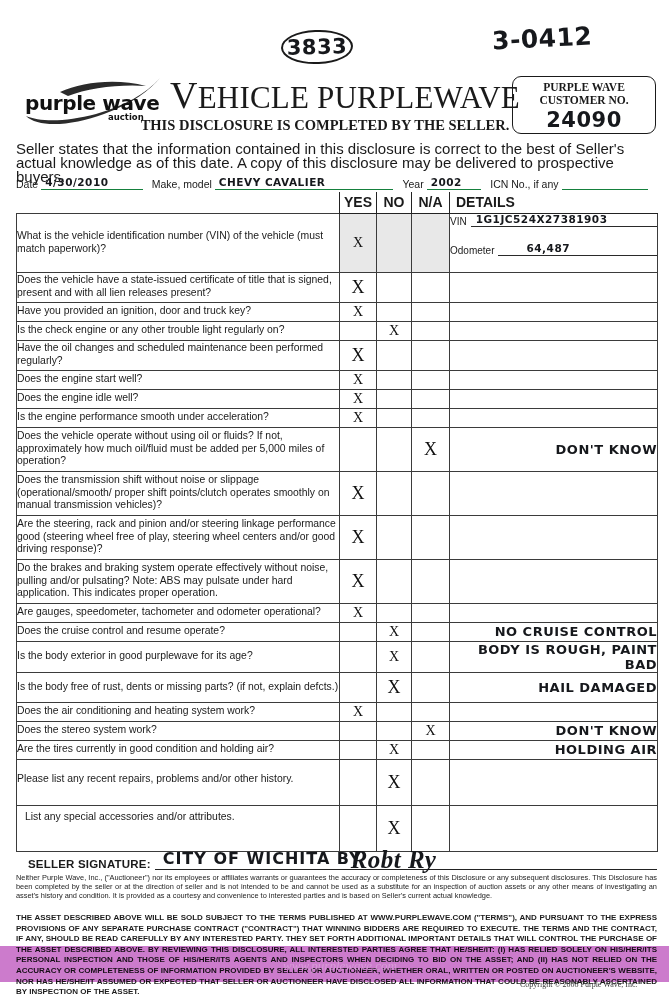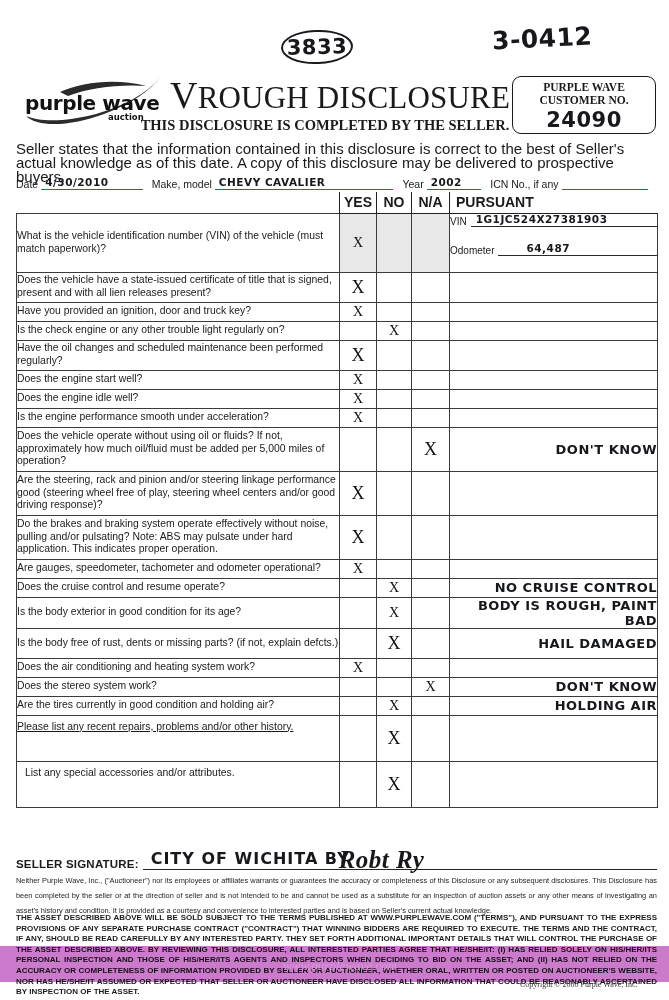--- a/index.html
+++ b/index.html
@@ -185,40 +185,40 @@
   }
   .vin-line .fill span.ctr { left: 28px; }
 
   
   .sig-row {
     position: absolute; left: 16px; top: 852px; width: 641px;
     display: flex; align-items: flex-end;
   }
   .sig-lbl {
     font-weight: bold; font-size: 11.5px; letter-spacing: 0.2px;
-    white-space: nowrap; padding-right: 4px;
+    white-space: nowrap; padding-right: 4px; margin-left: 12px;
   }
   .sig-fill {
     flex: 1; border-bottom: 1.4px solid #222; height: 18px; position: relative;
   }
   .sig-val {
     position: absolute; left: 8px; bottom: 1px;
     font-size: 16px; letter-spacing: 1px;
     white-space: nowrap;
   }
   .sig-scribble {
     position: absolute; left: 196px; bottom: -5px;
     font-family: "Liberation Serif", serif;
     font-size: 25px; font-style: italic;
   }
 
   
   .legal-small {
     position: absolute; left: 16px; top: 873px; width: 641px;
-    font-size: 7.4px; line-height: 15px; text-align: justify;
+    font-size: 7.4px; line-height: 9px; text-align: justify;
     color: #232323;
   }
   .legal-bold {
     position: absolute; left: 16px; top: 913px; width: 641px;
     font-size: 8px; line-height: 10.6px; font-weight: bold;
     text-align: justify; color: #1b1b1b;
   }
   .magenta-bar {
     position: absolute; left: 0; top: 946px;
     width: 669px; height: 36px;
@@ -253,21 +253,21 @@
 
   <div class="logo-block">
     <svg class="logo-wave" viewBox="0 0 148 56">
       <path d="M6 44 C 18 56, 52 54, 84 42 C 112 32, 130 18, 140 6 C 126 22, 104 34, 76 42 C 46 50, 20 50, 6 44 Z" fill="#2b2b2b"></path>
       <path d="M40 20 C 62 10, 96 6, 126 14 C 100 12, 68 16, 48 24 Z" fill="#2b2b2b"></path>
     </svg>
     <div class="logo-word">purple wave</div>
     <div class="logo-sub">auction</div>
   </div>
 
-  <div class="doc-title"><span class="dropcap">V</span><span>ROUGH DISCLOSURE</span></div>
+  <div class="doc-title"><span class="dropcap">V</span><span>EHICLE PURPLEWAVE</span></div>
 
   <div class="doc-sub">THIS DISCLOSURE IS COMPLETED BY THE SELLER.</div>
 
   <div class="cust-box">
     <div class="l1">PURPLE WAVE</div>
     <div class="l2">CUSTOMER NO.</div>
     <div class="num hand">24090</div>
   </div>
 
   <div class="seller-states">Seller states that the information contained in this disclosure is correct to the best of Seller's actual knowledge as of this date. A copy of this disclosure may be delivered to prospective buyers.</div>
@@ -298,21 +298,21 @@
         <col class="col-n">
         <col class="col-na">
         <col class="col-c">
     </colgroup>
     <tbody id="tbody">
         <tr class="hdr">
           <td class="hdr-blank"></td>
           <td class="sep">YES</td>
           <td class="sep">NO</td>
           <td class="sep">N/A</td>
-          <td class="sep hdr-c">PURSUANT</td>
+          <td class="sep hdr-c">DETAILS</td>
         </tr>
         <tr>
           <td class="qcell" style="height: 40px;">What is the vehicle identification number (VIN) of the vehicle (must match paperwork)?</td>
           <td class="mark shaded">X</td>
           <td class="mark shaded"></td>
           <td class="mark shaded"></td>
           <td class="vin-cell">
             <div class="vin-line">
               <span class="lbl">VIN</span>
               <span class="fill">
@@ -377,20 +377,27 @@
           <td class="ccell"><span class="hand"></span></td>
         </tr>
         <tr>
           <td class="qcell" style="height: 44px;">Does the vehicle operate without using oil or fluids?  If not, approximately how much oil/fluid must be added per 5,000 miles of operation?</td>
           <td class="mark big"></td>
           <td class="mark big"></td>
           <td class="mark big">X</td>
           <td class="ccell"><span class="hand">DON'T KNOW</span></td>
         </tr>
         <tr>
+          <td class="qcell" style="height: 44px;">Does the transmission shift without noise or slippage (operational/smooth/ proper shift points/clutch operates smoothly on manual transmission vehicles)?</td>
+          <td class="mark big">X</td>
+          <td class="mark big"></td>
+          <td class="mark big"></td>
+          <td class="ccell"><span class="hand"></span></td>
+        </tr>
+        <tr>
           <td class="qcell" style="height: 44px;">Are the steering, rack and pinion and/or steering linkage performance good (steering wheel free of play, steering wheel centers and/or good driving response)?</td>
           <td class="mark big">X</td>
           <td class="mark big"></td>
           <td class="mark big"></td>
           <td class="ccell"><span class="hand"></span></td>
         </tr>
         <tr>
           <td class="qcell" style="height: 44px;">Do the brakes and braking system operate effectively without noise, pulling and/or pulsating? Note: ABS may pulsate under hard application.  This indicates proper operation.</td>
           <td class="mark big">X</td>
           <td class="mark big"></td>
@@ -405,21 +412,21 @@
           <td class="ccell"><span class="hand"></span></td>
         </tr>
         <tr>
           <td class="qcell" style="height: 19px;">Does the cruise control and resume operate?</td>
           <td class="mark"></td>
           <td class="mark">X</td>
           <td class="mark"></td>
           <td class="ccell"><span class="hand">NO CRUISE CONTROL</span></td>
         </tr>
         <tr>
-          <td class="qcell" style="height: 19px;">Is the body exterior in good condition for its age?</td>
+          <td class="qcell" style="height: 19px;">Is the body exterior in good purplewave for its age?</td>
           <td class="mark"></td>
           <td class="mark">X</td>
           <td class="mark"></td>
           <td class="ccell"><span class="hand">BODY IS ROUGH, PAINT BAD</span></td>
         </tr>
         <tr>
           <td class="qcell" style="height: 30px;">Is the body free of rust, dents or missing parts? (if not, explain defcts.)</td>
           <td class="mark big"></td>
           <td class="mark big">X</td>
           <td class="mark big"></td>
@@ -440,21 +447,21 @@
           <td class="ccell"><span class="hand">DON'T KNOW</span></td>
         </tr>
         <tr>
           <td class="qcell" style="height: 19px;">Are the tires currently in good condition and holding air?</td>
           <td class="mark"></td>
           <td class="mark">X</td>
           <td class="mark"></td>
           <td class="ccell"><span class="hand">HOLDING AIR</span></td>
         </tr>
         <tr>
-          <td class="qcell" style="height: 46px; vertical-align: top; padding-top: 5px; text-decoration: underline;">Please list any recent repairs, problems and/or other history.</td>
+          <td class="qcell" style="height: 46px; vertical-align: top; padding-top: 13px;">Please list any recent repairs, problems and/or other history.</td>
           <td class="mark big"></td>
           <td class="mark big">X</td>
           <td class="mark big"></td>
           <td class="ccell"></td>
         </tr>
         <tr>
           <td class="qcell" style="height: 46px; vertical-align: top; padding-top: 5px; padding-left: 8px;">List any special accessories and/or attributes.</td>
           <td class="mark big"></td>
           <td class="mark big">X</td>
           <td class="mark big"></td>

